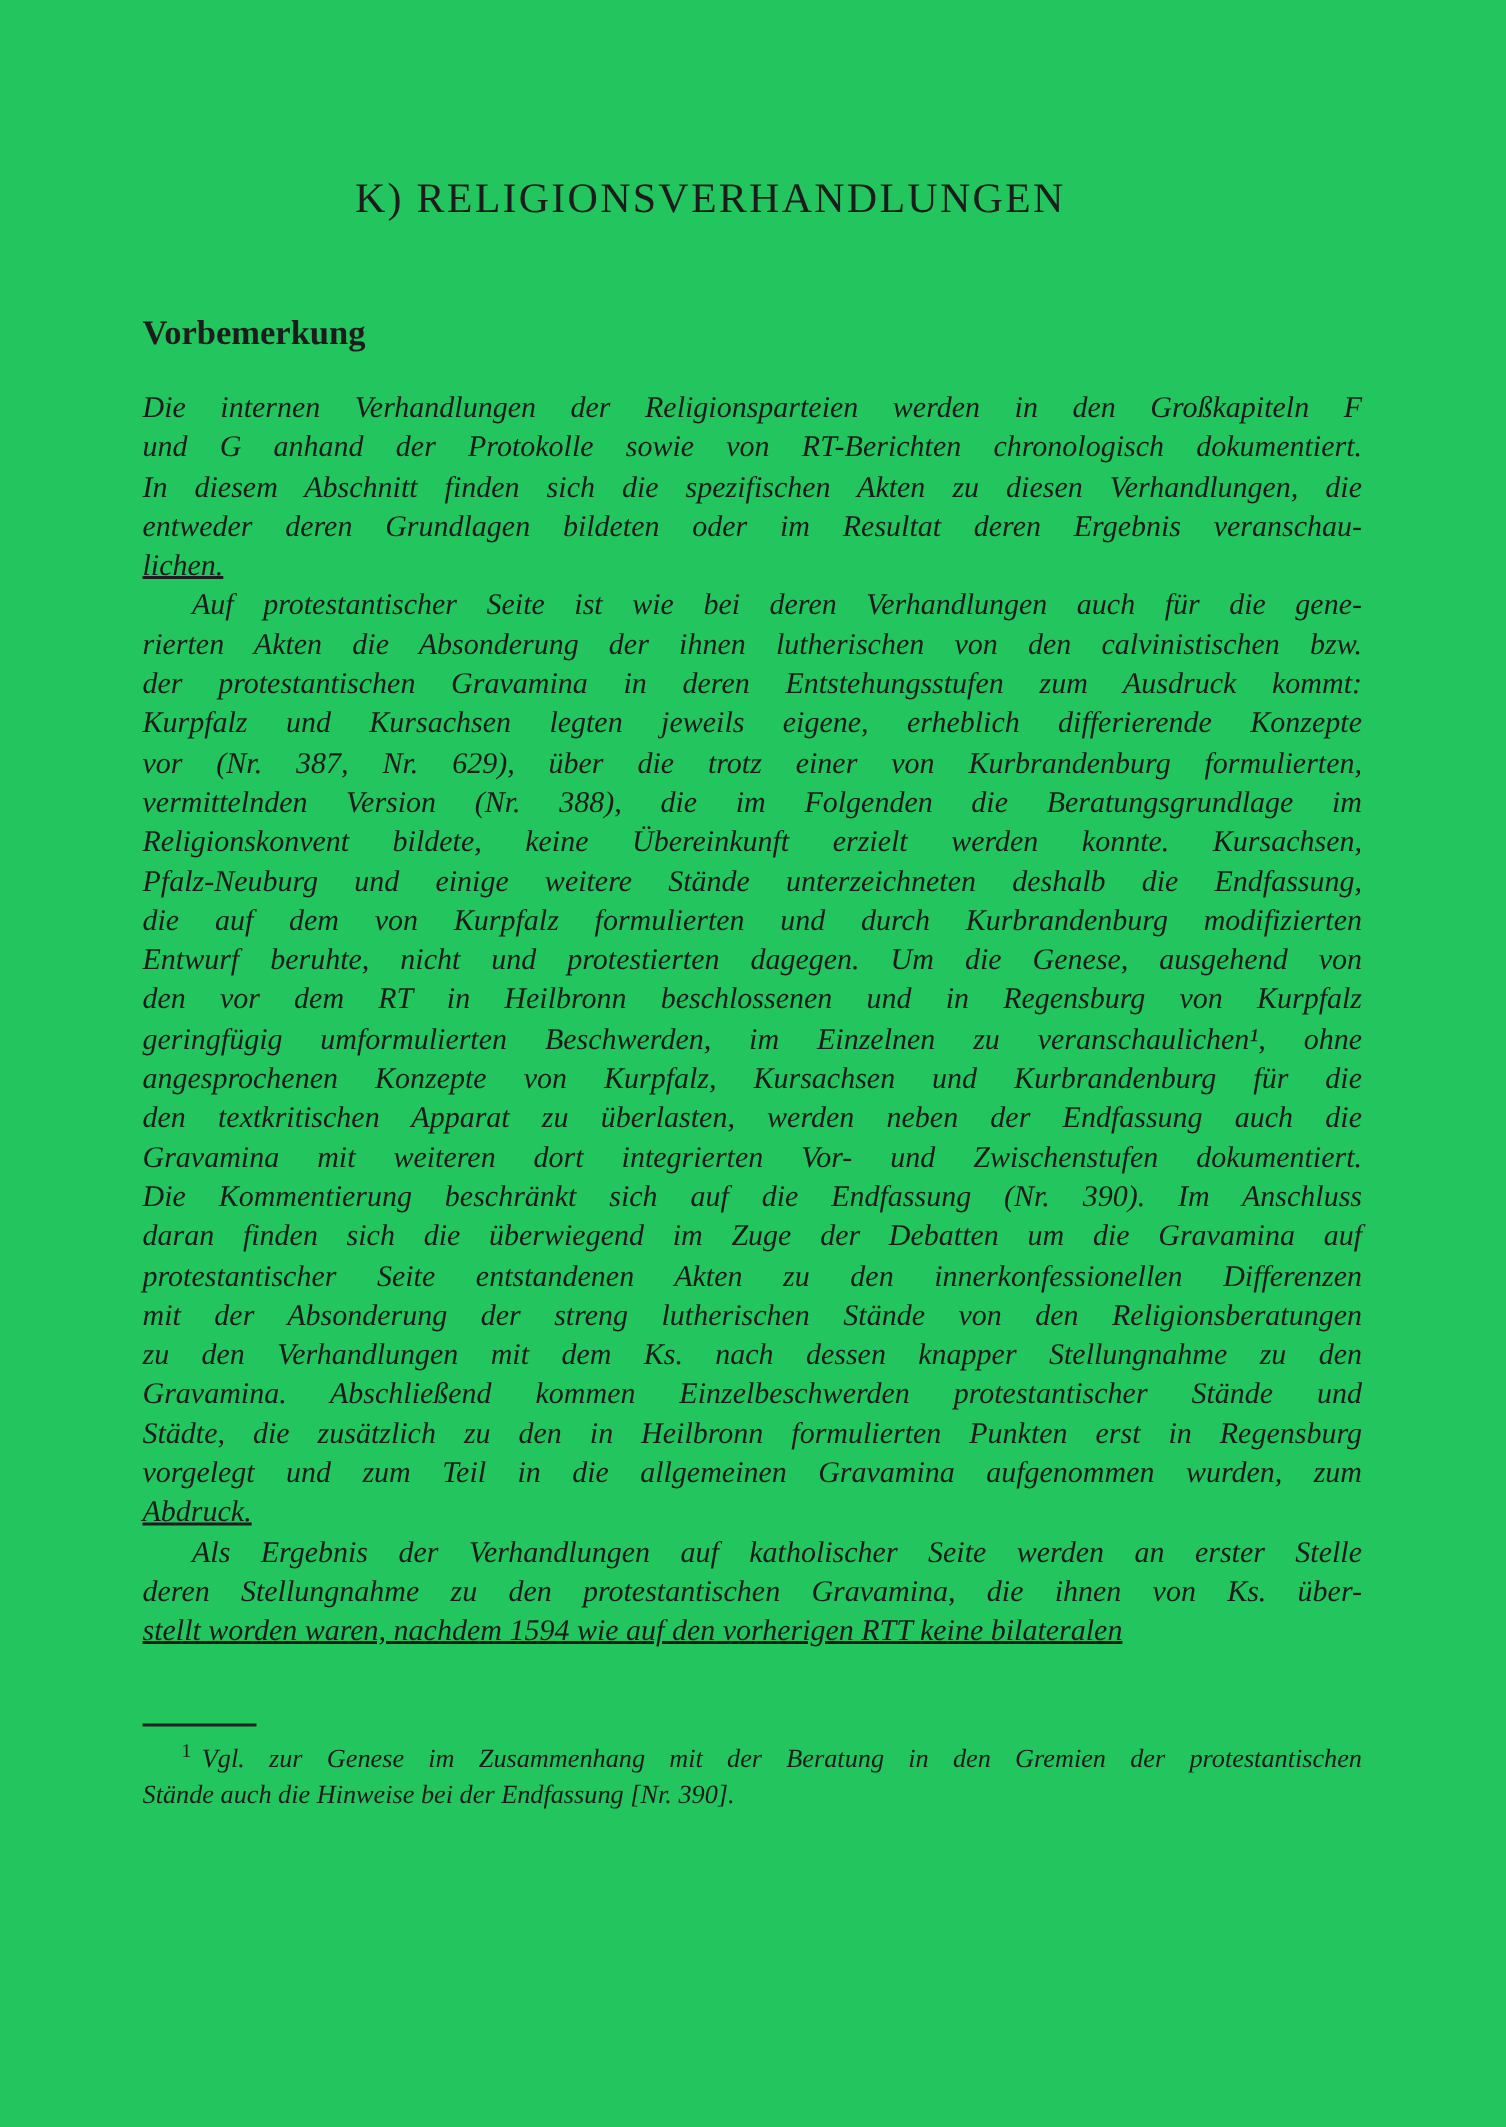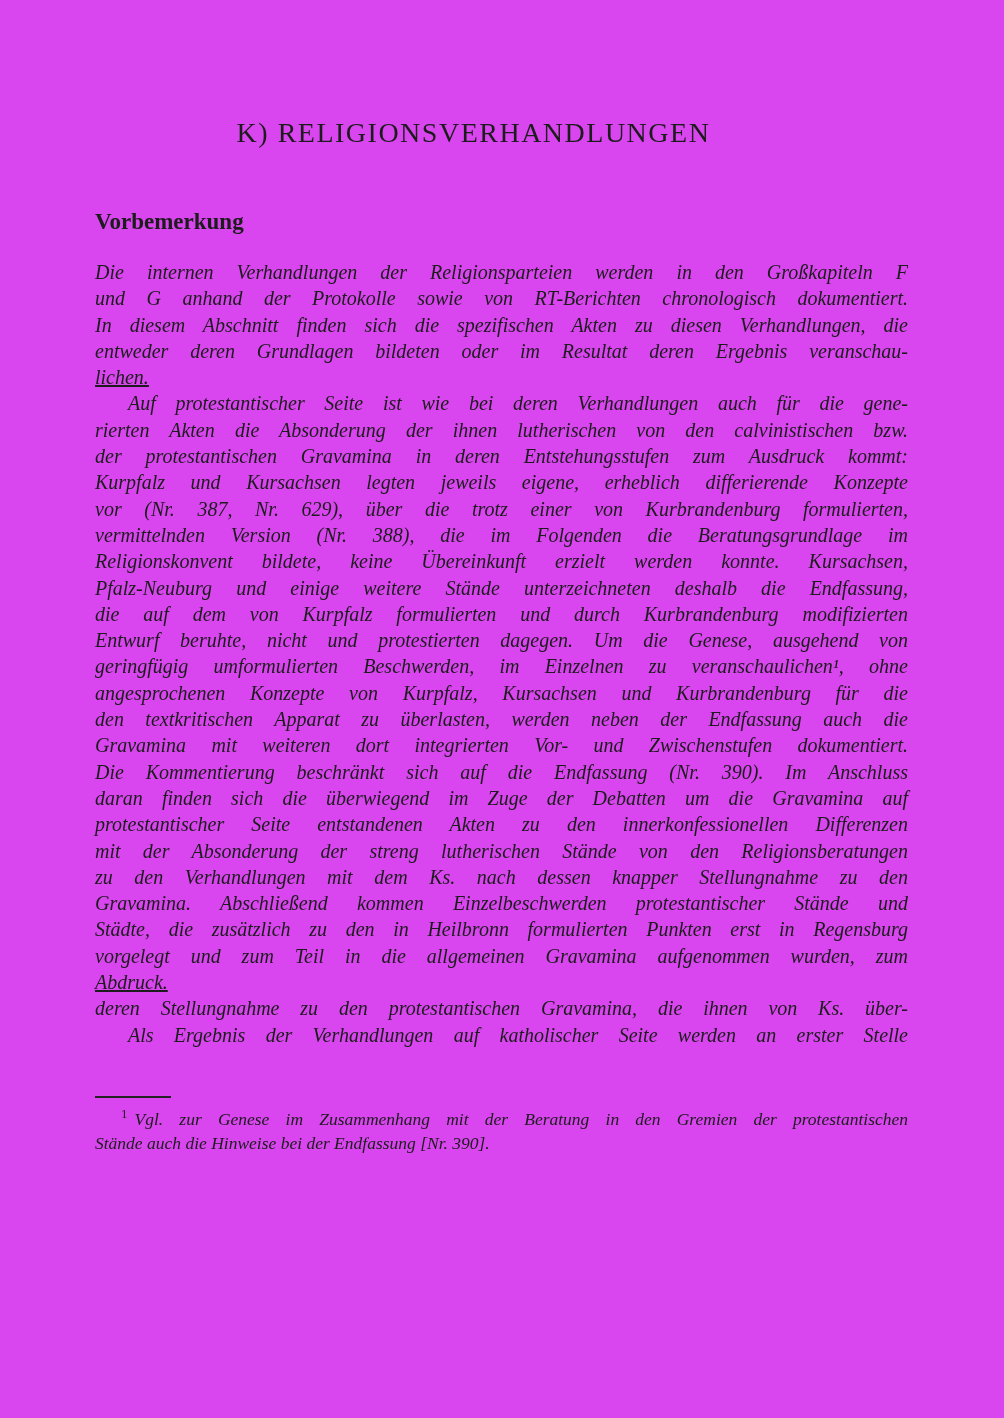--- a/index.html
+++ b/index.html
@@ -1,21 +1,21 @@
 <!DOCTYPE html>
 <html><head>
 <meta charset="utf-8">
 <style>
   html, body { margin: 0; padding: 0; }
   body { background: #e8e8e8; font-family: "Liberation Serif", serif; }
   .page {
     position: relative;
     width: 1004px;
     height: 1418px;
-    background: #d946ef;
+    background: #22c55e;
     color: #1c1c1c;
     margin: 0 auto;
     overflow: hidden;
   }
   .content {
     position: absolute;
     left: 95px;
     top: 0;
     width: 813px;
     padding-top: 116px;
@@ -92,35 +92,37 @@
         <div class="line indent">Auf protestantischer Seite ist wie bei deren Verhandlungen auch für die gene-</div>
         <div class="line">rierten Akten die Absonderung der ihnen lutherischen von den calvinistischen bzw.</div>
         <div class="line">der protestantischen Gravamina in deren Entstehungsstufen zum Ausdruck kommt:</div>
         <div class="line">Kurpfalz und Kursachsen legten jeweils eigene, erheblich differierende Konzepte</div>
         <div class="line">vor (Nr. 387, Nr. 629), über die trotz einer von Kurbrandenburg formulierten,</div>
         <div class="line">vermittelnden Version (Nr. 388), die im Folgenden die Beratungsgrundlage im</div>
         <div class="line">Religionskonvent bildete, keine Übereinkunft erzielt werden konnte. Kursachsen,</div>
         <div class="line">Pfalz-Neuburg und einige weitere Stände unterzeichneten deshalb die Endfassung,</div>
         <div class="line">die auf dem von Kurpfalz formulierten und durch Kurbrandenburg modifizierten</div>
         <div class="line">Entwurf beruhte, nicht und protestierten dagegen. Um die Genese, ausgehend von</div>
+        <div class="line">den vor dem RT in Heilbronn beschlossenen und in Regensburg von Kurpfalz</div>
         <div class="line">geringfügig umformulierten Beschwerden, im Einzelnen zu veranschaulichen¹, ohne</div>
         <div class="line">angesprochenen Konzepte von Kurpfalz, Kursachsen und Kurbrandenburg für die</div>
         <div class="line">den textkritischen Apparat zu überlasten, werden neben der Endfassung auch die</div>
         <div class="line">Gravamina mit weiteren dort integrierten Vor- und Zwischenstufen dokumentiert.</div>
         <div class="line">Die Kommentierung beschränkt sich auf die Endfassung (Nr. 390). Im Anschluss</div>
         <div class="line">daran finden sich die überwiegend im Zuge der Debatten um die Gravamina auf</div>
         <div class="line">protestantischer Seite entstandenen Akten zu den innerkonfessionellen Differenzen</div>
         <div class="line">mit der Absonderung der streng lutherischen Stände von den Religionsberatungen</div>
         <div class="line">zu den Verhandlungen mit dem Ks. nach dessen knapper Stellungnahme zu den</div>
         <div class="line">Gravamina. Abschließend kommen Einzelbeschwerden protestantischer Stände und</div>
         <div class="line">Städte, die zusätzlich zu den in Heilbronn formulierten Punkten erst in Regensburg</div>
         <div class="line">vorgelegt und zum Teil in die allgemeinen Gravamina aufgenommen wurden, zum</div>
         <div class="line last">Abdruck.</div>
+        <div class="line indent">Als Ergebnis der Verhandlungen auf katholischer Seite werden an erster Stelle</div>
         <div class="line">deren Stellungnahme zu den protestantischen Gravamina, die ihnen von Ks. über-</div>
-        <div class="line indent">Als Ergebnis der Verhandlungen auf katholischer Seite werden an erster Stelle</div>
+        <div class="line last">stellt worden waren, nachdem 1594 wie auf den vorherigen RTT keine bilateralen</div>
       </div>
     <div class="footnote-rule"></div>
     <div class="footnote" id="footnote">
         <div class="fline indent"><sup class="fn-marker">1</sup>Vgl. zur Genese im Zusammenhang mit der Beratung in den Gremien der protestantischen</div>
         <div class="fline last">Stände auch die Hinweise bei der Endfassung [Nr. 390].</div>
       </div>
   </div>
 </div>
 
 </body></html>

